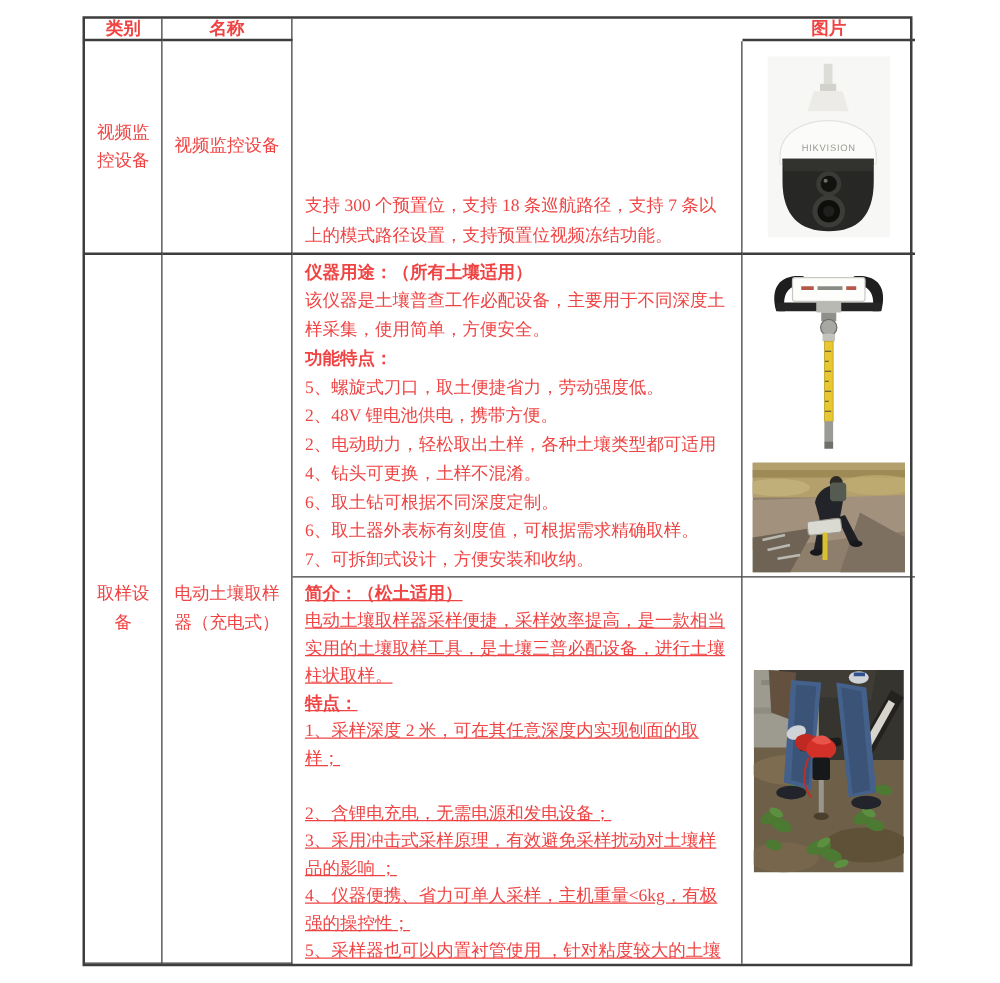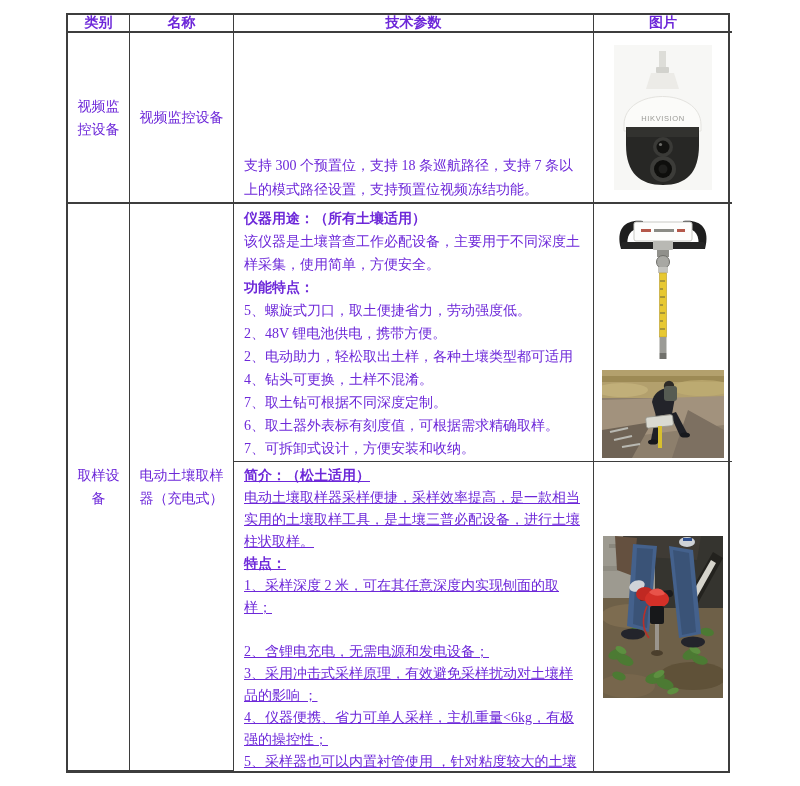--- a/index.html
+++ b/index.html
@@ -1,17 +1,17 @@
 <!DOCTYPE html>
 <html><head>
 <meta charset="utf-8">
 <style>
   html,body{margin:0;padding:0;background:#ffffff;}
   .page{position:relative;width:800px;height:786px;background:#ffffff;overflow:hidden;
-        font-family:"Liberation Serif","DejaVu Serif",serif;color:#6d28d9;}
+        font-family:"Liberation Serif","DejaVu Serif",serif;color:#ef4444;}
   .tbl{position:absolute;left:66px;top:13px;width:664px;height:760px;
        display:grid;box-sizing:border-box;
        grid-template-columns:62px 104px 360px 138px;
        grid-template-rows:18px 171px 258px 309px;
        border:2px solid #3d3d3d;background:#fff;}
   .cell{box-sizing:border-box;border-right:1px solid #3d3d3d;border-bottom:1px solid #3d3d3d;
         overflow:hidden;}
   .c4{border-right:none;}
   .rlast{border-bottom:none;}
   .head{display:flex;align-items:center;justify-content:center;
@@ -37,21 +37,20 @@
   .g34{grid-column:3;grid-row:4}.g44{grid-column:4;grid-row:4}
 </style>
 </head>
 <body>
 
 <div class="page">
   <div class="tbl">
 
     <div class="cell head g11">类别</div>
     <div class="cell head g21">名称</div>
-    <div class="cell head g31">技术参数</div>
     <div class="cell head c4 g41">图片</div>
 
     <div class="cell vcenter heavy g12">视频监控设备</div>
     <div class="cell vcenter heavy g22">视频监控设备</div>
     <div class="cell params paramsflex heavy g32">
       <p style="line-height:24px;">支持 300 个预置位，支持 18 条巡航路径，支持 7 条以上的模式路径设置，支持预置位视频冻结功能。</p>
     </div>
     <div class="cell pic c4 heavy g42">
       <svg width="98" height="145" viewBox="0 0 98 145">
         <rect x="0" y="0" width="98" height="145" fill="#f7f7f5"></rect>
@@ -75,21 +74,21 @@
     <div class="cell vcenter g23 span2">电动土壤取样器（充电式）</div>
 
     <div class="cell params g33">
       <p class="b">仪器用途：（所有土壤适用）</p>
       <p>该仪器是土壤普查工作必配设备，主要用于不同深度土样采集，使用简单，方便安全。</p>
       <p class="b">功能特点：</p>
       <p>5、螺旋式刀口，取土便捷省力，劳动强度低。</p>
       <p>2、48V 锂电池供电，携带方便。</p>
       <p>2、电动助力，轻松取出土样，各种土壤类型都可适用</p>
       <p>4、钻头可更换，土样不混淆。</p>
-      <p>7、取土钻可根据不同深度定制。</p>
+      <p>6、取土钻可根据不同深度定制。</p>
       <p>6、取土器外表标有刻度值，可根据需求精确取样。</p>
       <p>7、可拆卸式设计，方便安装和收纳。</p>
     </div>
 
     <div class="cell pic-stack c4 g43">
       <svg width="112" height="158" viewBox="0 0 112 158">
         <rect x="0" y="0" width="112" height="158" fill="#ffffff"></rect>
         <path d="M14,40 C8,18 20,10 36,12 L36,20 C26,18 18,24 21,40 Z" fill="#1e1e1e"></path>
         <path d="M98,40 C104,18 92,10 76,12 L76,20 C86,18 94,24 91,40 Z" fill="#1e1e1e"></path>
         <rect x="14" y="33" width="84" height="7" rx="2" fill="#252525"></rect>

